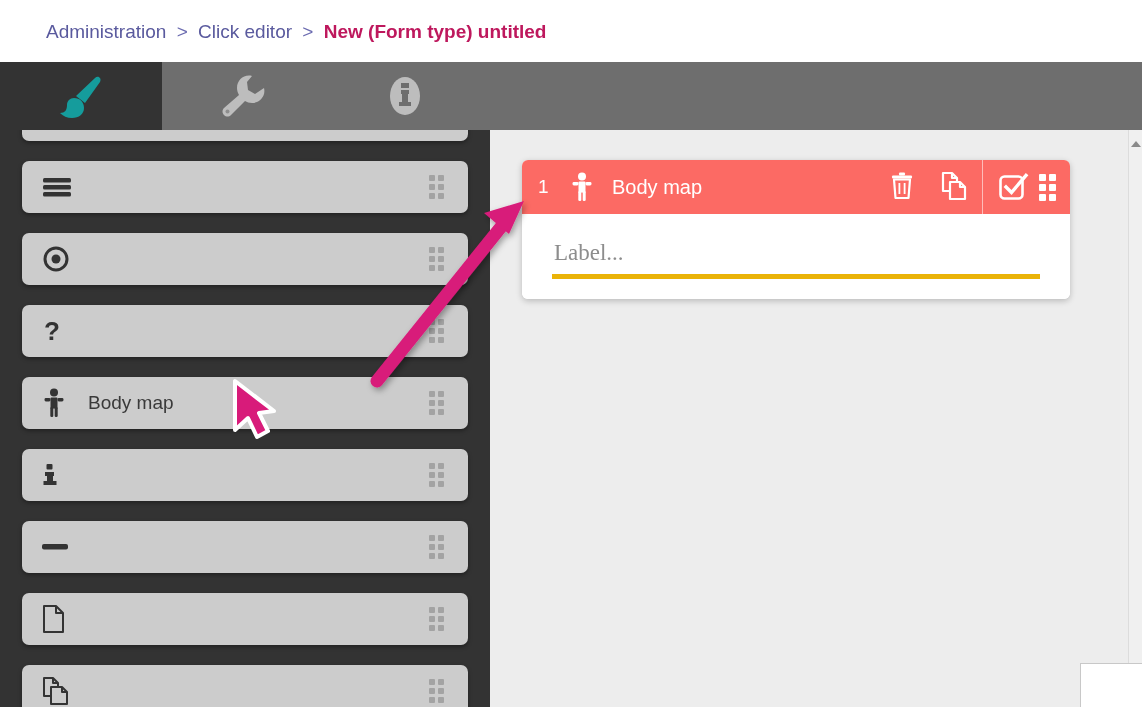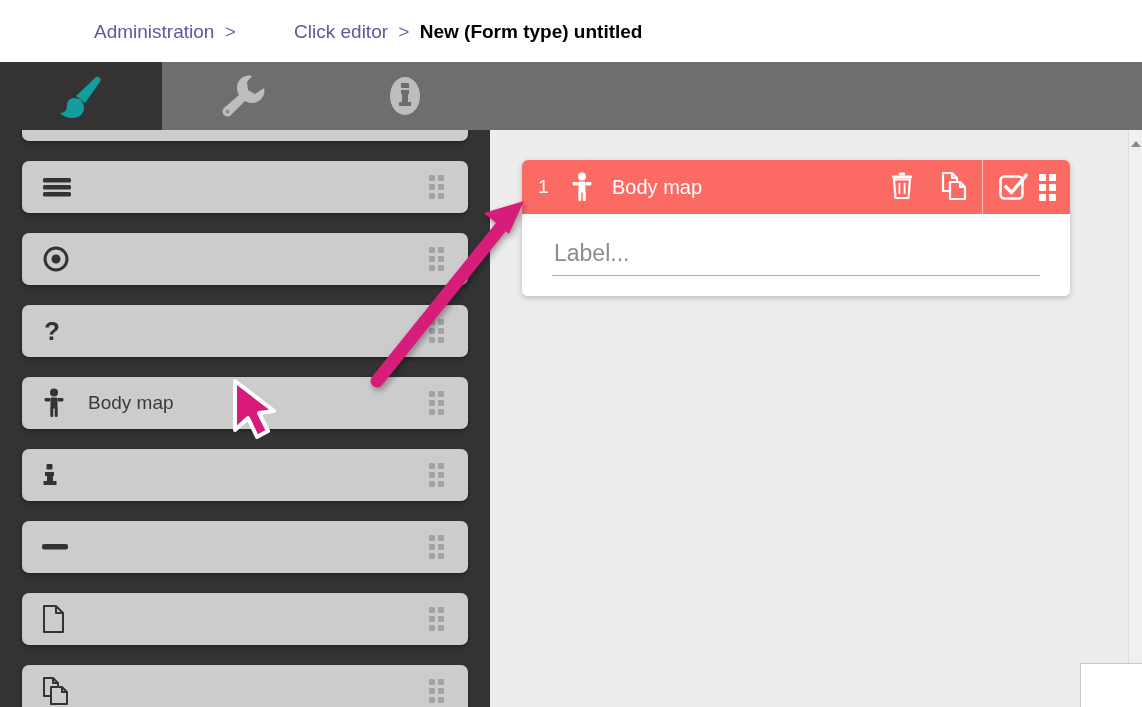--- a/index.html
+++ b/index.html
@@ -29,29 +29,28 @@
   }
   .breadcrumb {
     margin-left: 46px;
     font-size: 19px;
     white-space: nowrap;
     line-height: 1;
   }
   .crumb-link {
     color: #5a5a9e;
     font-weight: 400;
-    margin-left: 48px;
   }
   .crumb-sep {
     color: #6b6bb0;
     padding: 0 5px;
     font-weight: 400;
   }
   .crumb-current {
-    color: #000000;
+    color: #be185d;
     font-weight: bold;
   }
 
   
   .toolbar {
     position: absolute;
     left: 0; top: 62px;
     width: 1142px; height: 68px;
     background: #6e6e6e;
     display: flex;
@@ -243,24 +242,24 @@
   }
   .hdr-dots i { background: #ffffff; display: block; border-radius: 1px; }
 
   .card-body {
     background: #ffffff;
     padding: 26px 30px 20px 30px;
   }
   .label-input {
     width: 100%;
     border: none;
-    border-bottom: 1px solid #eab308;
+    border-bottom: 5px solid #eab308;
     font-size: 23px;
     color: #4a4a4a;
-    font-family: Liberation Sans, sans-serif;
+    font-family: Liberation Serif, serif;
     padding: 0 0 8px 2px;
     outline: none;
     background: transparent;
   }
   .label-input::placeholder { color: #8d8d8d; }
 
   
   .annot {
     position: absolute;
     left: 0; top: 0;

